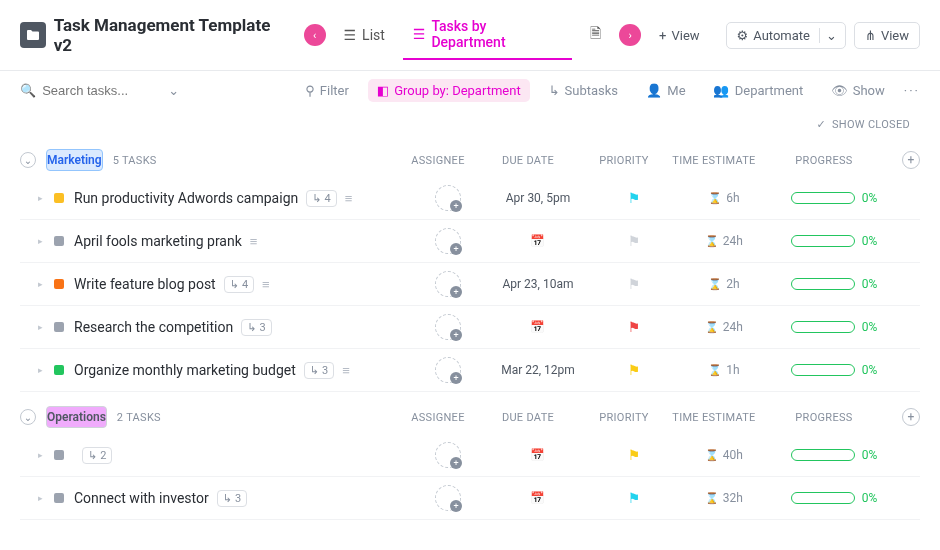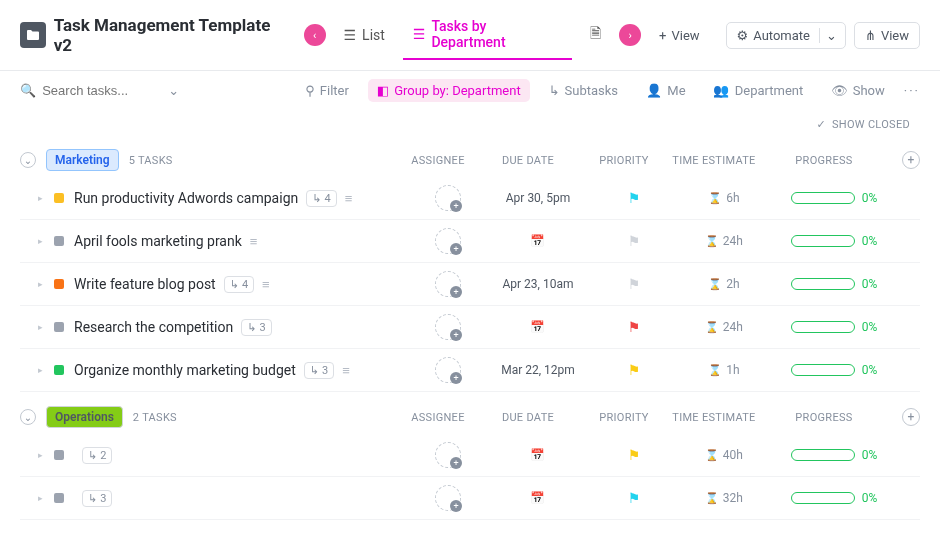--- a/index.html
+++ b/index.html
@@ -20,23 +20,23 @@
 .row2{display:flex;align-items:center;gap:10px;padding:8px 20px;color:#87909e;font-size:13px}
 .search{display:flex;align-items:center;gap:6px;flex:0 0 180px}
 .search input{border:none;outline:none;font-size:13px;width:120px;color:#555}
 .pill{display:flex;align-items:center;gap:5px;padding:4px 9px;border-radius:5px;cursor:pointer}
 .pill.active{background:#fce7f3;color:#E601D0}
 .closed{text-align:right;padding:8px 30px;color:#87909e;font-size:11px;letter-spacing:.3px}
 .closed::before{content:"✓ ";margin-right:3px}
 .group{padding:0 20px 4px}
 .ghead{display:flex;align-items:center;gap:10px;padding:10px 0 6px;color:#87909e;font-size:11px;letter-spacing:.3px}
 .collapse{width:16px;height:16px;border:1px solid #c2c8d0;border-radius:50%;display:flex;align-items:center;justify-content:center;color:#87909e;font-size:10px;cursor:pointer}
-.gname{padding:3px 8px;border-radius:4px;font-size:12px;font-weight:600;letter-spacing:0}
+.gname{padding:3px 0;border-radius:4px;font-size:12px;font-weight:600;letter-spacing:0}
 .gname.marketing{background:#dbeafe;color:#2563eb;border:1px solid #93c5fd}
-.gname.operations{background:#84cc16;color:#4f5762;border:1px solid #d0d4da}
+.gname.operations{background:#f0abfc;color:#4f5762;border:1px solid #d0d4da}
 .gcount{font-size:11px;color:#87909e}
 .ghead .cols{margin-left:auto;display:flex}
 .col{text-align:center;font-size:11px;color:#87909e}
 .c-as{width:72px}.c-dd{width:108px}.c-pr{width:84px}.c-te{width:96px}.c-pg{width:124px}
 .plus{width:18px;height:18px;border:1px solid #c2c8d0;border-radius:50%;display:flex;align-items:center;justify-content:center;color:#87909e;margin-left:6px;cursor:pointer;font-size:12px}
 .task{display:flex;align-items:center;padding:8px 0 8px 18px;border-bottom:1px solid #f1f2f4}
 .task .tri{width:10px;color:#c2c8d0;font-size:9px;margin-right:6px}
 .task .sq{width:10px;height:10px;border-radius:2px;margin-right:10px;flex-shrink:0}
 .sq.yellow{background:#fbbf24}.sq.grey{background:#9ca3af}.sq.orange{background:#f97316}.sq.green{background:#22c55e}
 .tname{font-size:14px;color:#2a2e34}
@@ -290,20 +290,21 @@
               <span class="bar"></span>
               <span class="pct">0%</span>
             </div>
           </div>
       </div>
       <div style="width:24px"></div>
       </div>
       <div class="task">
       <span class="tri">▸</span>
       <span class="sq grey"></span>
+      <span class="tname">Connect with investor</span>
       <span class="badge"><span>↳</span>3</span>
 
       <div class="cols">
         <div class="col c-as">
             <span class="as-circle"></span>
           </div>
         <div class="col c-dd"><span class="dd empty">📅</span></div>
         <div class="col c-pr"><span class="flag cyan">⚑</span></div>
         <div class="col c-te"><span class="te">32h</span></div>
         <div class="col c-pg">

